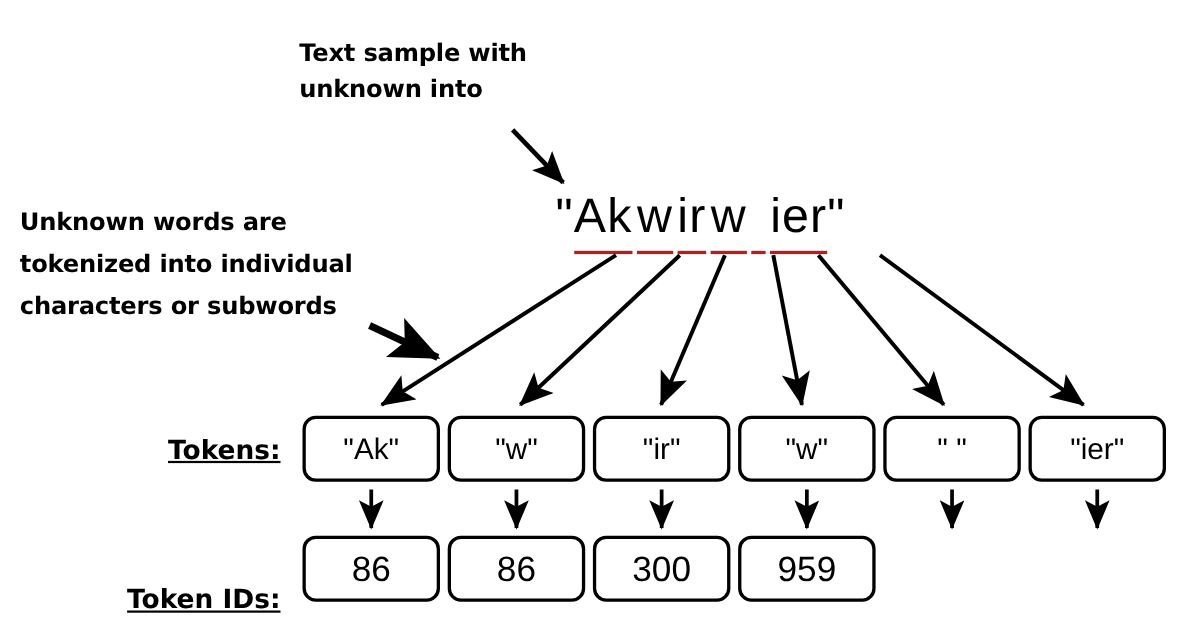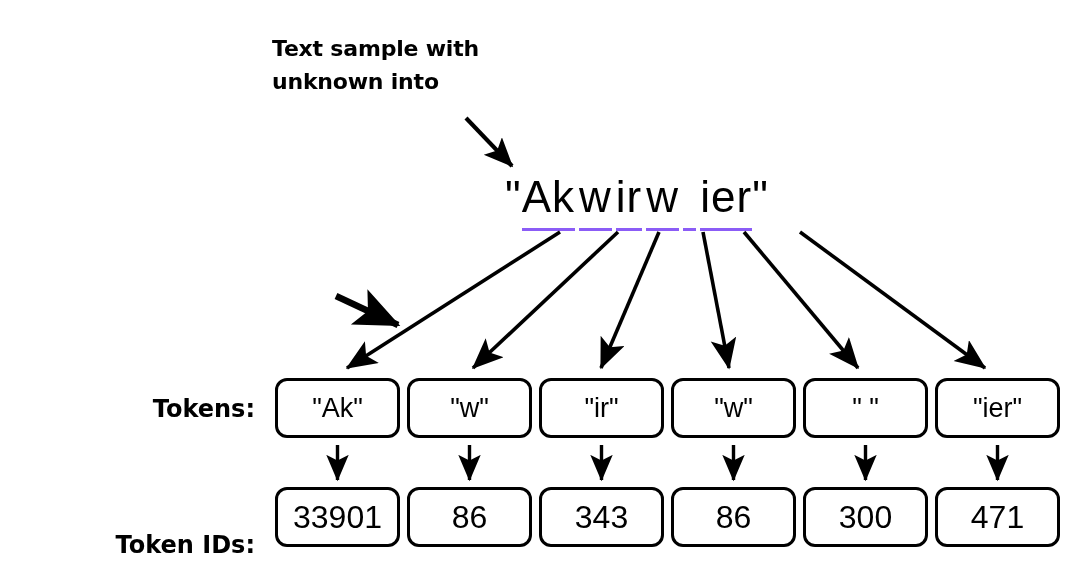--- a/index.html
+++ b/index.html
@@ -46,36 +46,37 @@
     position: absolute;
     left: 505px;
     top: 172px;
     font-family: "Liberation Sans", sans-serif;
     font-size: 44px;
     line-height: 50px;
     white-space: pre;
     letter-spacing: 1px;
   }
   #sample .seg {
-    border-bottom: 3px solid #8b5cf6;
+    border-bottom: 3px solid #b91c1c;
     padding-bottom: 6px;
     display: inline-block;
   }
   #sample .gap { display: inline-block; width: 4px; }
   #sample .quote { display: inline-block; }
 
   
   .row-label {
     position: absolute;
     font-family: "DejaVu Sans", sans-serif;
     font-weight: bold;
     font-size: 24px;
     color: #000;
     text-align: right;
     white-space: nowrap;
+    text-decoration: underline;
   }
   #label-tokens { left: 40px; top: 395px; width: 215px; }
   #label-token-ids { left: 40px; top: 531px; width: 215px; }
 
   
   .box-row {
     position: absolute;
     left: 275px;
     display: flex;
     gap: 7px;
@@ -113,42 +114,45 @@
 </head>
 <body>
 
 <div id="stage">
 
   <div class="callout" id="callout-top">
     <span class="callout-line">Text sample with</span>
     <span class="callout-line">unknown into</span>
   </div>
 
+  <div class="callout" id="callout-left">
+    <span class="callout-line">Unknown words are</span>
+    <span class="callout-line">tokenized into individual</span>
+    <span class="callout-line">characters or subwords</span>
+  </div>
 
   <div id="sample"><span class="quote">"</span><span class="seg">Ak</span><span class="gap"></span><span class="seg">w</span><span class="gap"></span><span class="seg">ir</span><span class="gap"></span><span class="seg">w</span><span class="gap"></span><span class="seg"> </span><span class="gap"></span><span class="seg">ier</span><span class="quote">"</span></div>
 
   <div class="row-label" id="label-tokens">Tokens:</div>
   <div class="row-label" id="label-token-ids">Token IDs:</div>
 
   <div class="box-row" id="row-tokens">
     <div class="cell">"Ak"</div>
     <div class="cell">"w"</div>
     <div class="cell">"ir"</div>
     <div class="cell">"w"</div>
     <div class="cell">" "</div>
     <div class="cell">"ier"</div>
   </div>
 
   <div class="box-row" id="row-ids">
-    <div class="cell">33901</div>
     <div class="cell">86</div>
-    <div class="cell">343</div>
     <div class="cell">86</div>
     <div class="cell">300</div>
-    <div class="cell">471</div>
+    <div class="cell">959</div>
   </div>
 
   <svg id="arrows" viewBox="0 0 1080 570" xmlns="http://www.w3.org/2000/svg">
     <defs>
       <marker id="ah-thin" markerWidth="10" markerHeight="10" refX="8.2" refY="3.6" orient="auto" markerUnits="strokeWidth">
         <path d="M0,0 L8.6,3.6 L0,7.2 L1.9,3.6 Z" fill="#000"></path>
       </marker>
       <marker id="ah-thick" markerWidth="8" markerHeight="8" refX="6.6" refY="3.0" orient="auto" markerUnits="strokeWidth">
         <path d="M0,0 L7.0,3.0 L0,6.0 L1.5,3.0 Z" fill="#000"></path>
       </marker>

